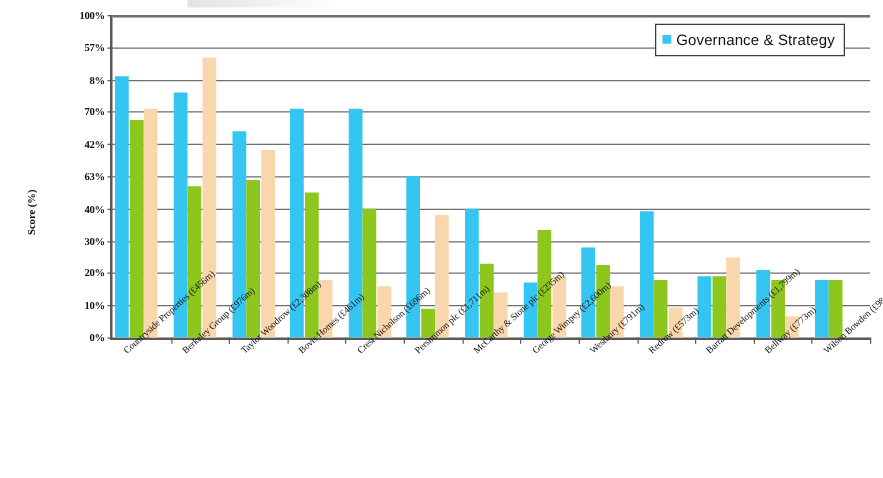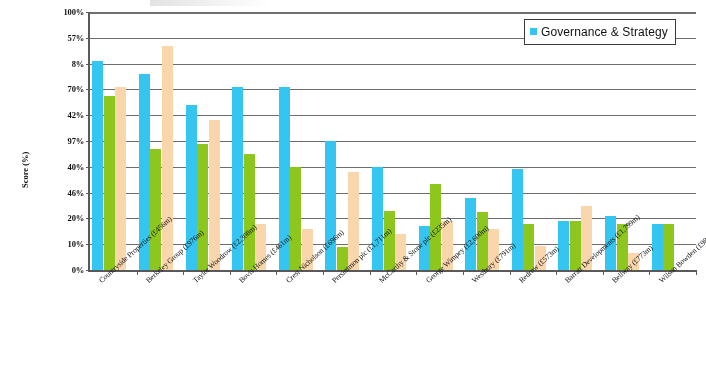--- a/index.html
+++ b/index.html
@@ -186,23 +186,23 @@
   <div class="top-artifact"></div>
 
   <div class="axis-title-wrap">
     <div class="axis-title">Score (%)</div>
   </div>
 
   <div class="ylabels" id="ylabels">
       <span style="top: 258px;">0%</span>
       <span style="top: 232.2px;">10%</span>
       <span style="top: 206.4px;">20%</span>
-      <span style="top: 180.6px;">46%</span>
+      <span style="top: 180.6px;">30%</span>
       <span style="top: 154.8px;">40%</span>
-      <span style="top: 129px;">97%</span>
+      <span style="top: 129px;">63%</span>
       <span style="top: 103.2px;">42%</span>
       <span style="top: 77.4px;">70%</span>
       <span style="top: 51.6px;">8%</span>
       <span style="top: 25.8px;">57%</span>
       <span style="top: 0px;">100%</span>
     </div>
 
   <div class="plot" id="plot">
       <div class="gridline" style="top: 232.2px;"></div>
       <div class="gridline" style="top: 206.4px;"></div>

